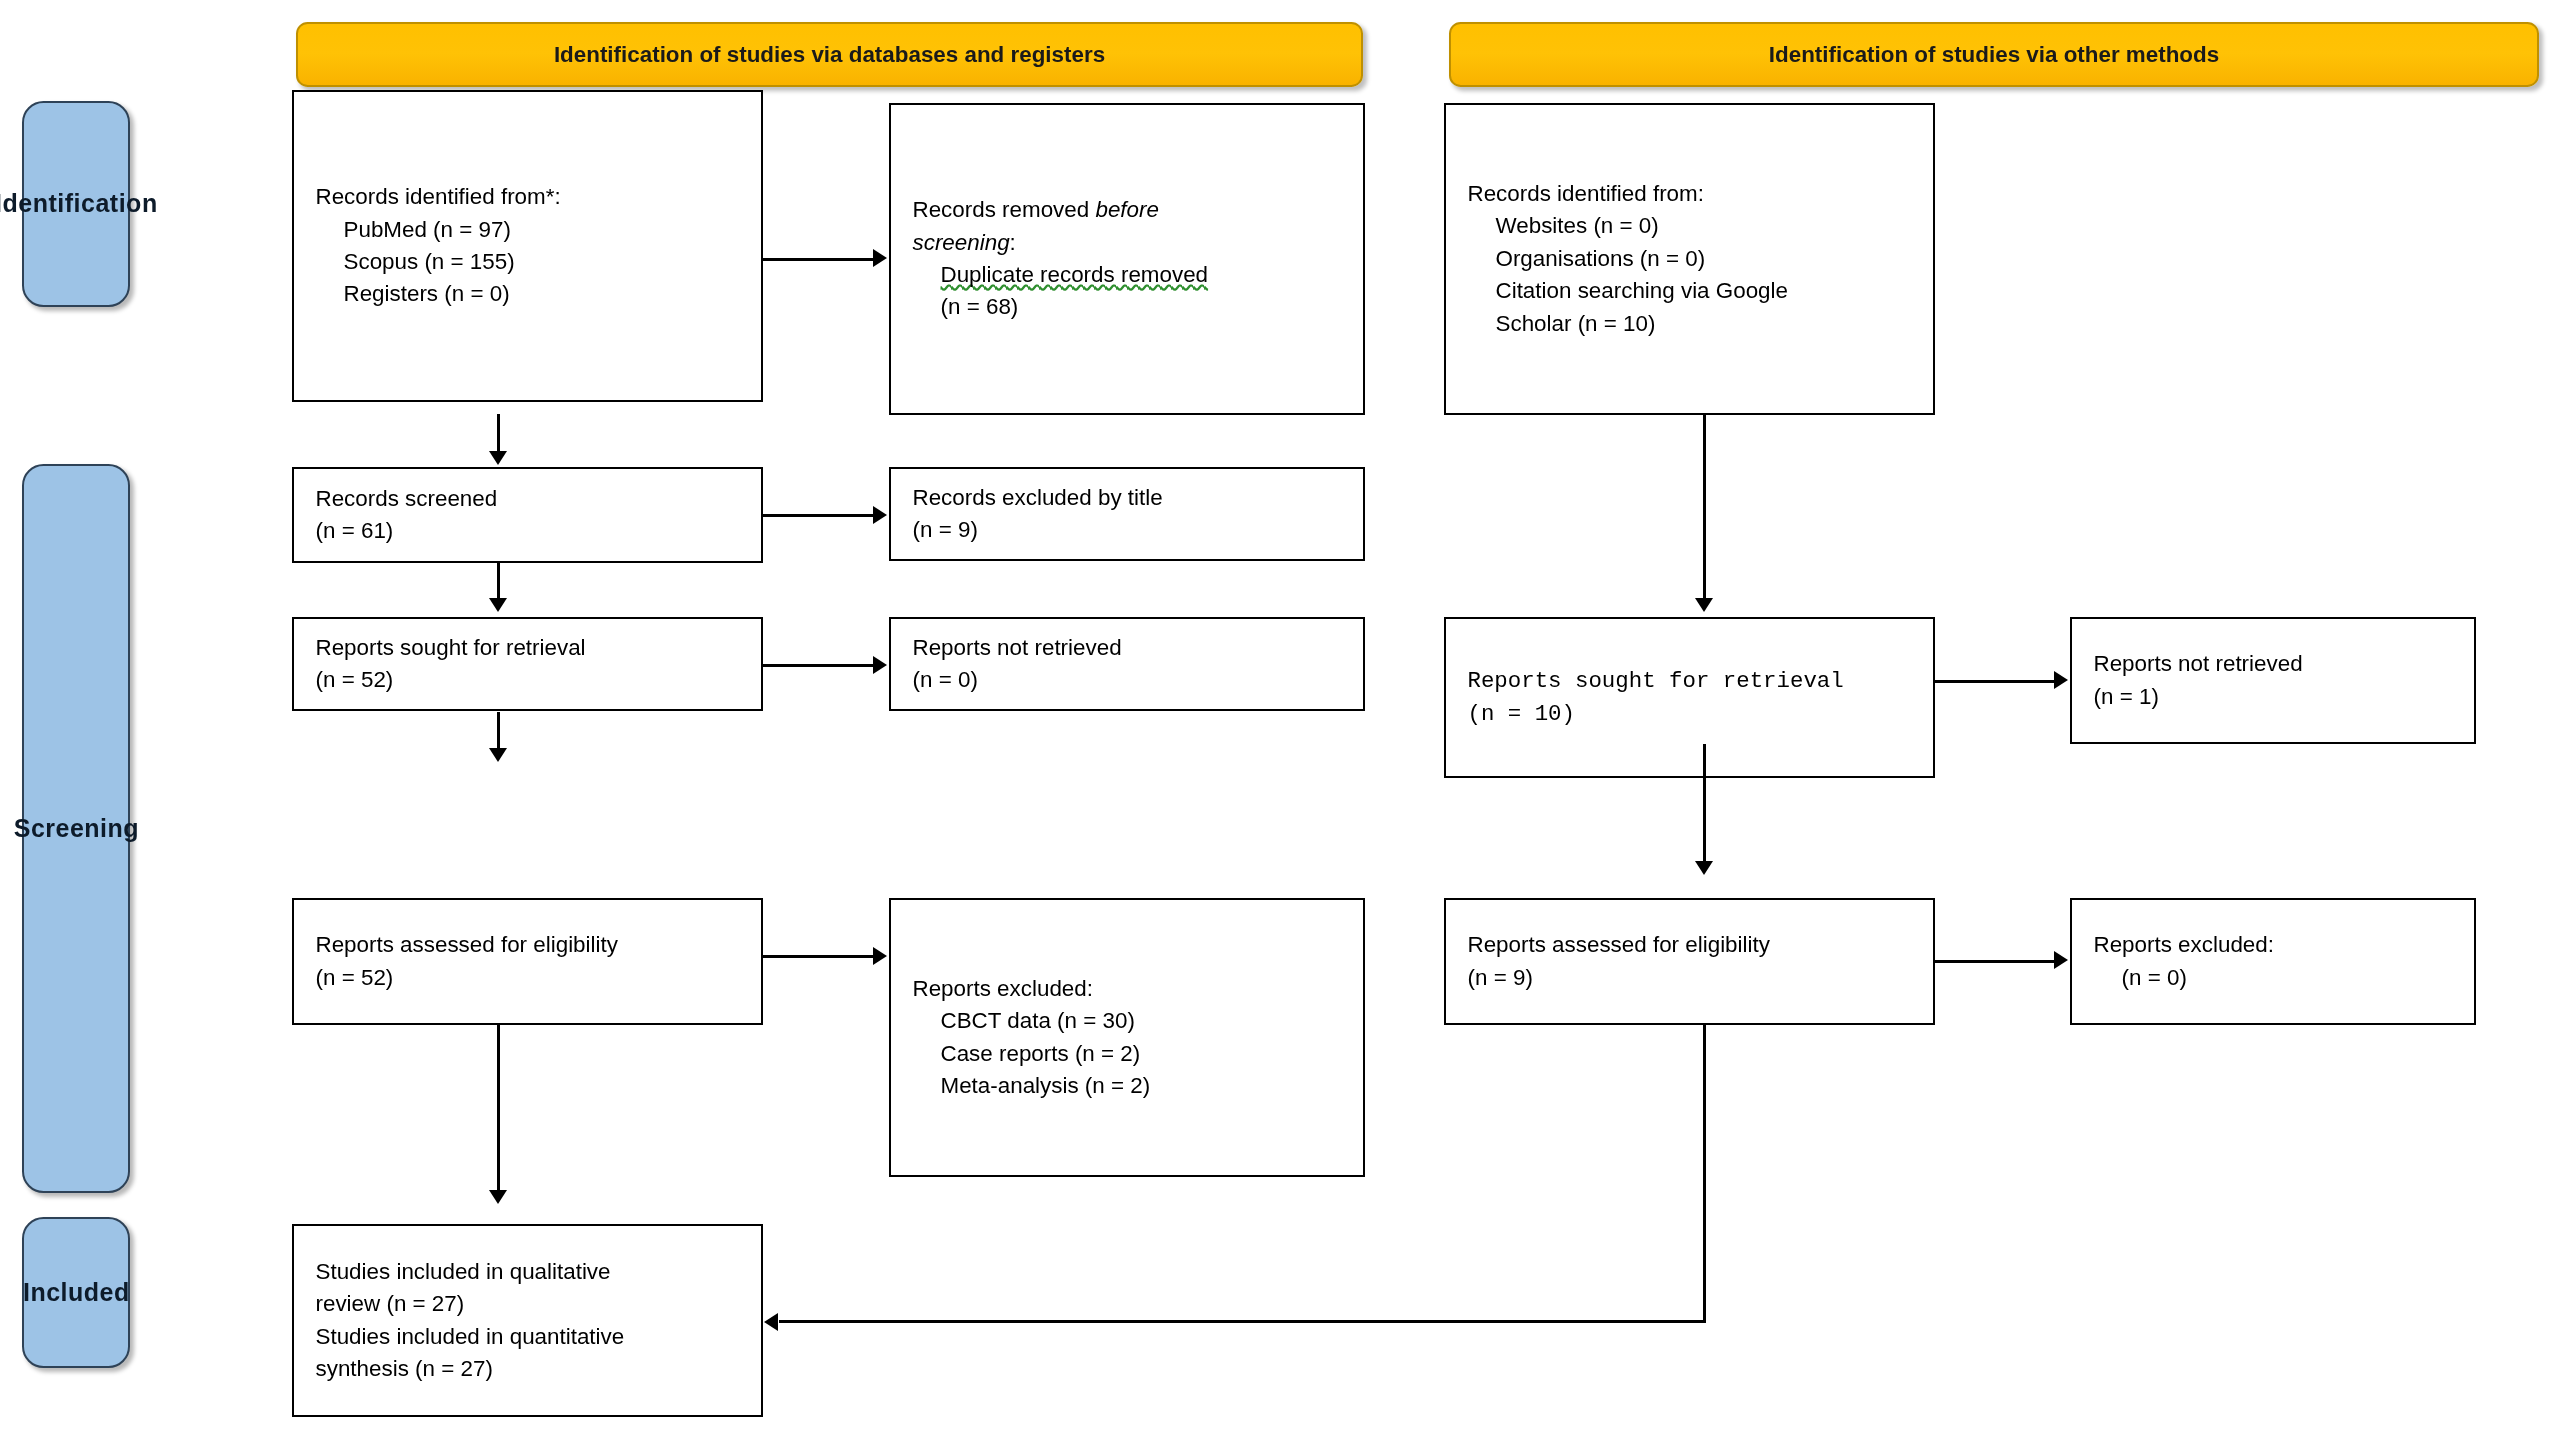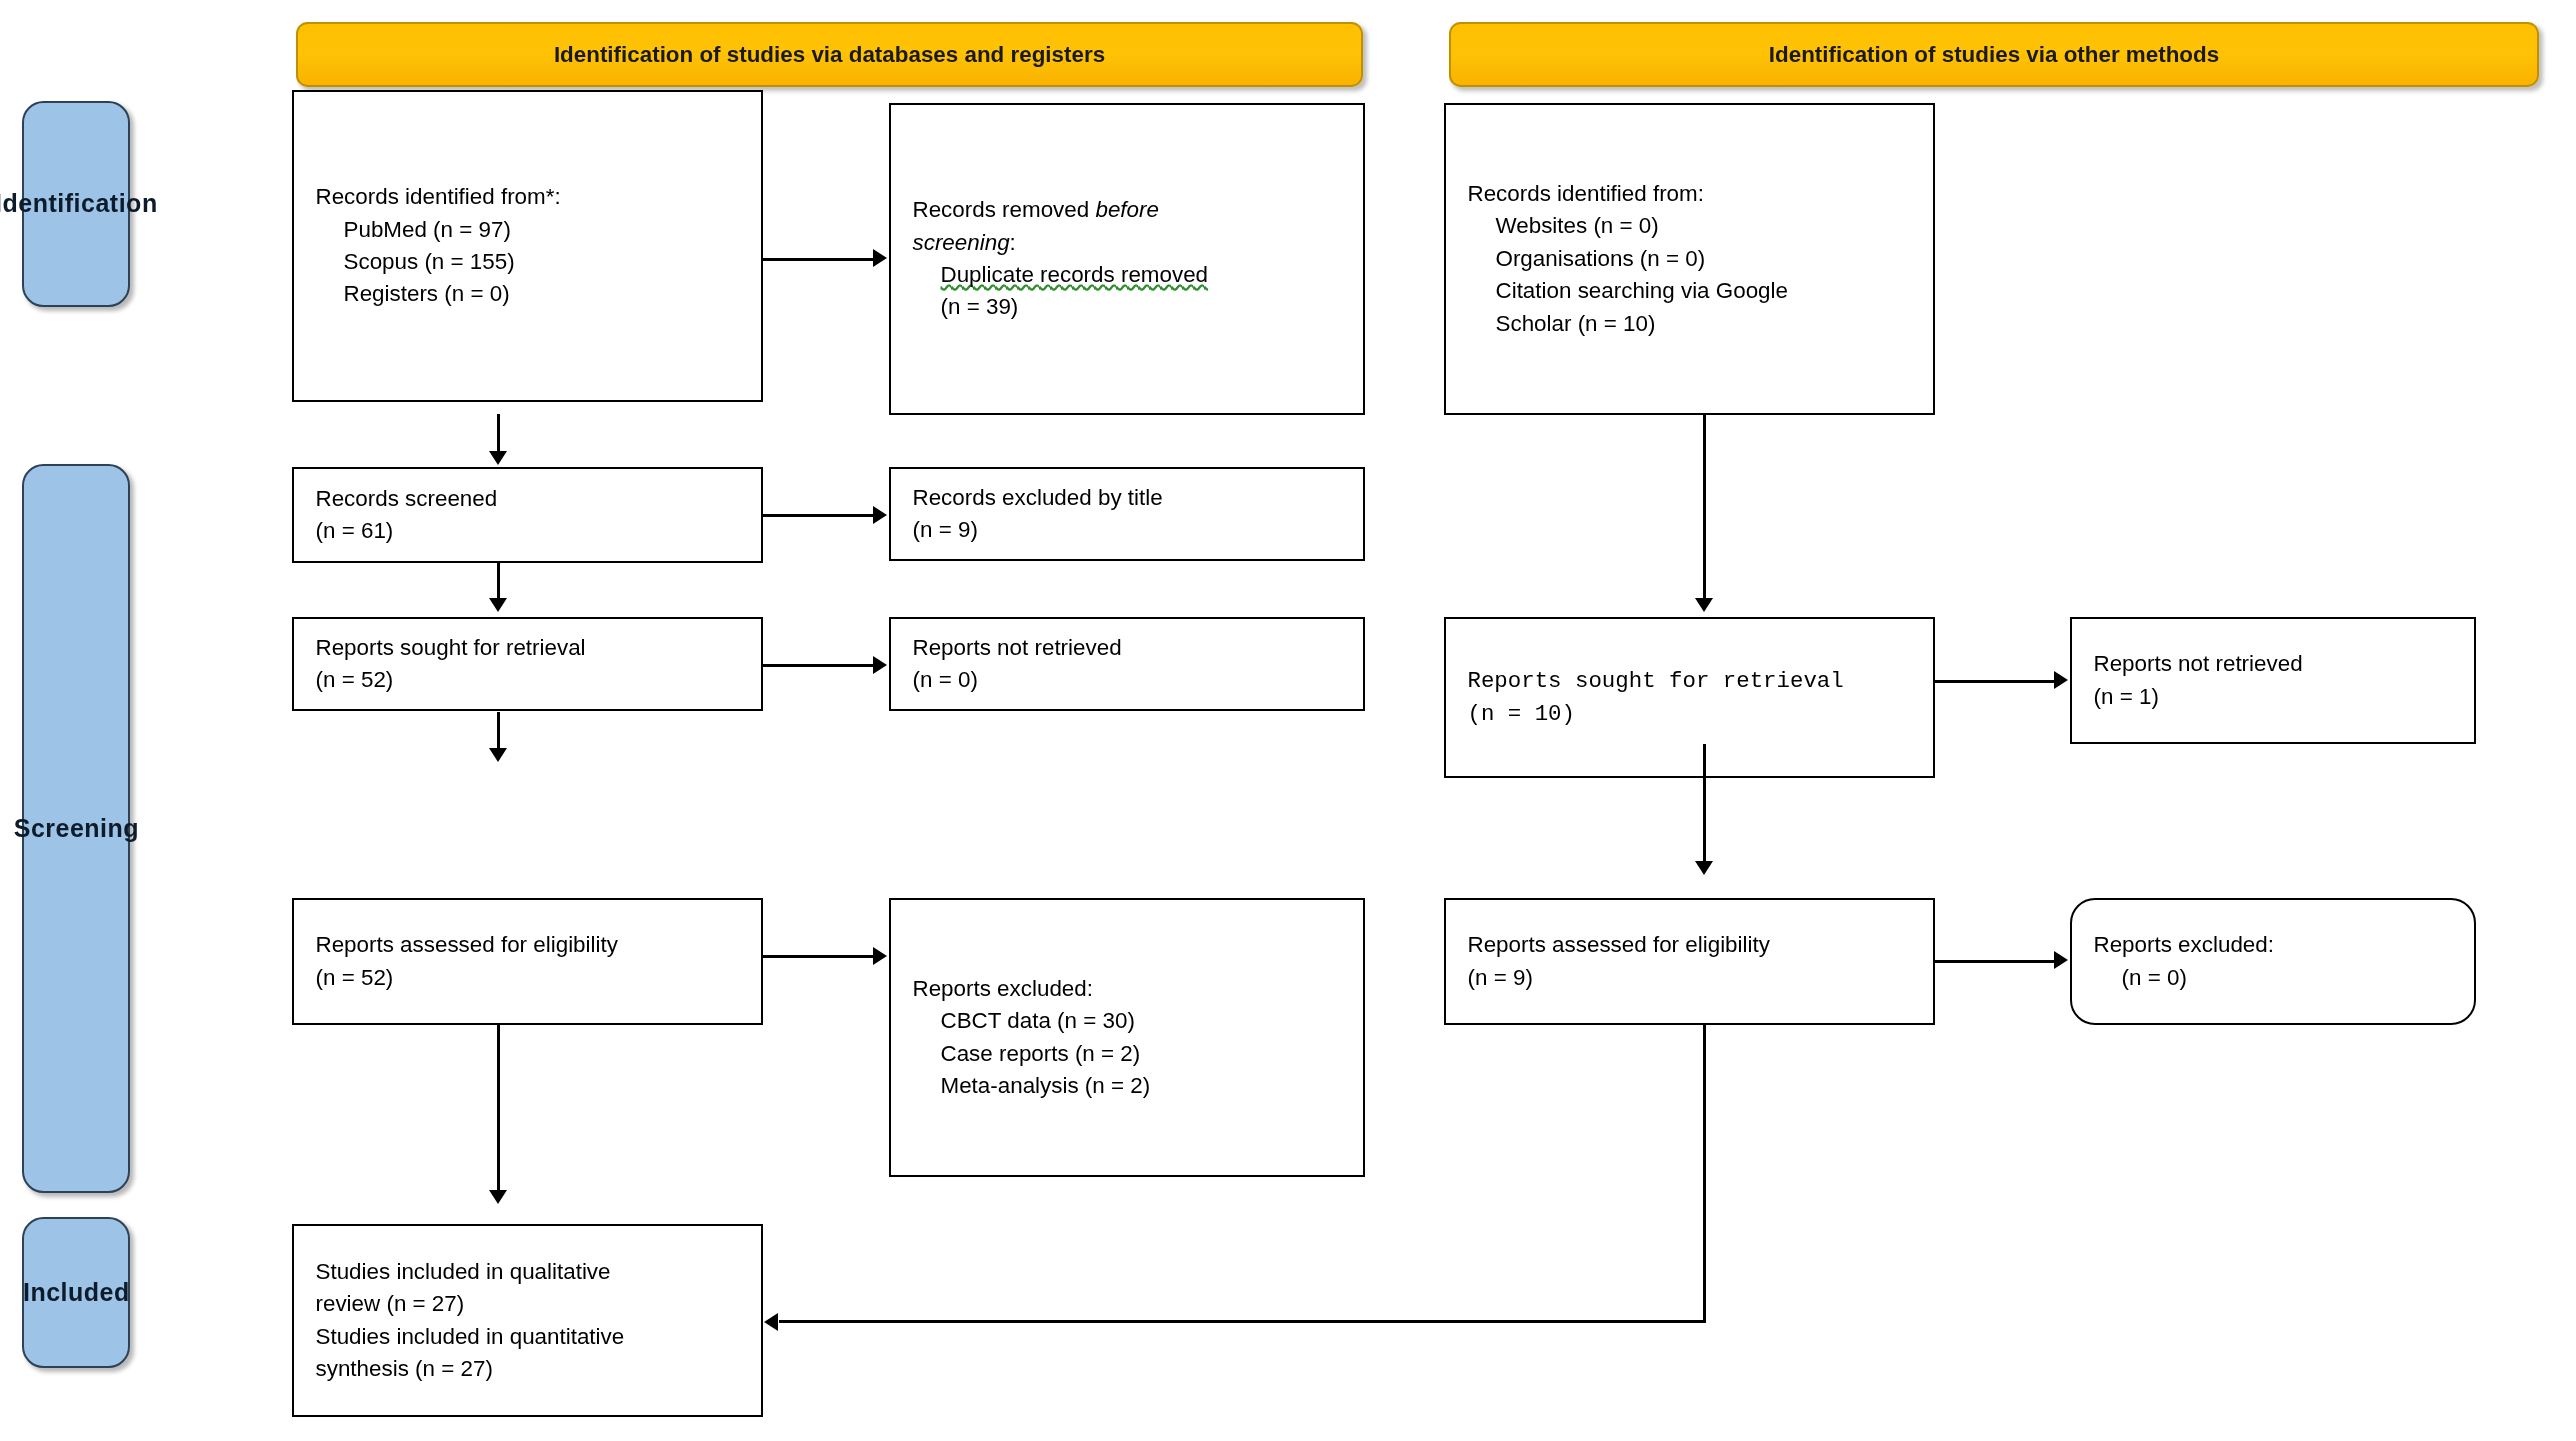--- a/index.html
+++ b/index.html
@@ -145,21 +145,21 @@
     <div class="box-text"><span>Records identified from*:</span>
 <span style="padding-left:28px; display:inline-block;">PubMed (n = 97)</span>
 <span style="padding-left:28px; display:inline-block;">Scopus (n = 155)</span>
 <span style="padding-left:28px; display:inline-block;">Registers (n = 0)</span></div>
   </div>
 
   <div class="box" style="left:889px; top:103px; width:476px; height:312px;">
     <div class="box-text"><span>Records removed </span><span class="ital">before</span>
 <span class="ital">screening</span><span>:</span>
 <span style="padding-left:28px; display:inline-block;"><span class="sp-err">Duplicate records removed</span></span>
-<span style="padding-left:28px; display:inline-block;">(n = 39)</span></div>
+<span style="padding-left:28px; display:inline-block;">(n = 68)</span></div>
   </div>
 
   <div class="hline" style="left:763px; top:258px; width:112px;"></div>
   <div class="arrow-right" style="left:873px; top:249px;"></div>
 
   <div class="vline" style="left:497px; top:414px; height:38px;"></div>
   <div class="arrow-down" style="left:489px; top:451px;"></div>
 
   <div class="box" style="left:292px; top:467px; width:471px; height:96px;">
     <div class="box-text"><span>Records screened</span>
@@ -243,21 +243,21 @@
   <div class="arrow-right" style="left:2054px; top:671px;"></div>
 
   <div class="vline" style="left:1703px; top:744px; height:119px;"></div>
   <div class="arrow-down" style="left:1695px; top:861px;"></div>
 
   <div class="box" style="left:1444px; top:898px; width:491px; height:127px;">
     <div class="box-text"><span>Reports assessed for eligibility</span>
 <span>(n = 9)</span></div>
   </div>
 
-  <div class="box" style="left:2070px; top:898px; width:406px; height:127px;border-radius:25px;">
+  <div class="box" style="left:2070px; top:898px; width:406px; height:127px;">
     <div class="box-text"><span>Reports excluded:</span>
 <span style="padding-left:28px; display:inline-block;">(n = 0)</span></div>
   </div>
 
   <div class="hline" style="left:1934px; top:960px; width:121px;"></div>
   <div class="arrow-right" style="left:2054px; top:951px;"></div>
 
   <div class="vline" style="left:1703px; top:1024px; height:298px;"></div>
   <div class="hline" style="left:779px; top:1320px; width:927px;"></div>
   <div class="arrow-left" style="left:764px; top:1313px;"></div>

